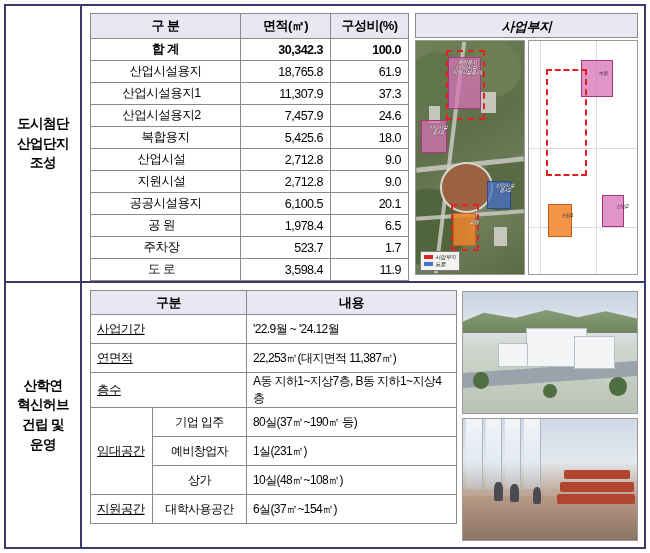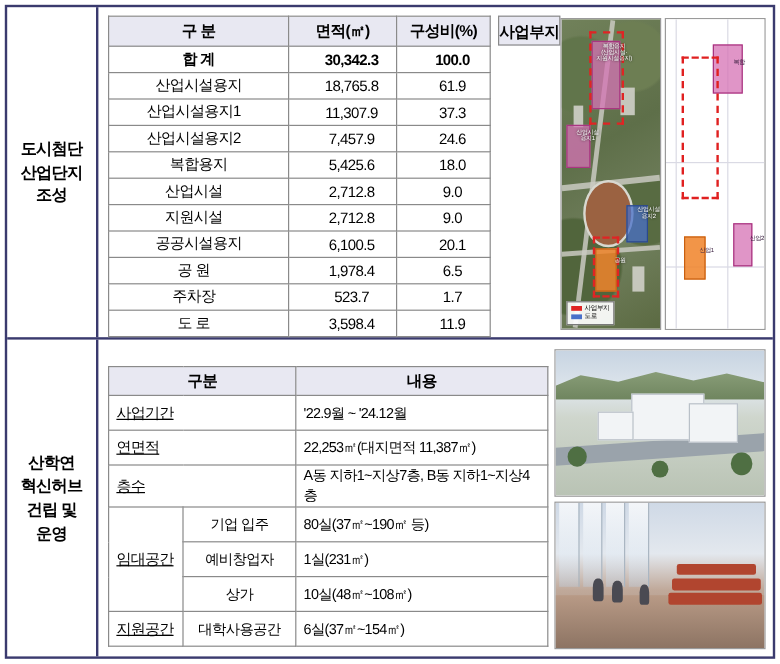--- a/index.html
+++ b/index.html
@@ -90,28 +90,29 @@
     font-weight: bold;
     height: 25px;
     text-align: center;
     font-size: 13px;
   }
   .t1 td {
     height: 22px;
     padding: 0 22px;
   }
   .t1 td.c { text-align: center; }
-  .t1 td.r { text-align: center; padding-right: 7px; }
+  .t1 td.r { text-align: right; padding-right: 7px; }
   .t1 tr.sum td { font-weight: bold; }
   .t1 td.ind1 { padding-left: 14px; text-align: center; }
 
   .imgs-col {
     flex: 1;
     display: flex;
-    flex-direction: row;
+    flex-direction: column;
+    font-style: italic;
   }
   .imgs-head {
     border: 1px solid #8a8a8a;
     background: #e8e8f2;
     font-weight: bold;
     font-size: 13px;
     text-align: center;
     height: 25px;
     line-height: 25px;
     letter-spacing: -0.5px;
@@ -206,21 +207,21 @@
     box-sizing: border-box;
   }
 
   
   .sec2-wrap {
     display: flex;
     gap: 6px;
     height: 100%;
     box-sizing: border-box;
   }
-  .t2-col { width: 366px; margin-top: 15px; }
+  .t2-col { width: 366px; }
   .t2 {
     width: 366px;
     table-layout: fixed;
     font-size: 12.5px;
   }
   .t2 th {
     background: #e8e8f2;
     font-weight: bold;
     height: 24px;
     text-align: center;

